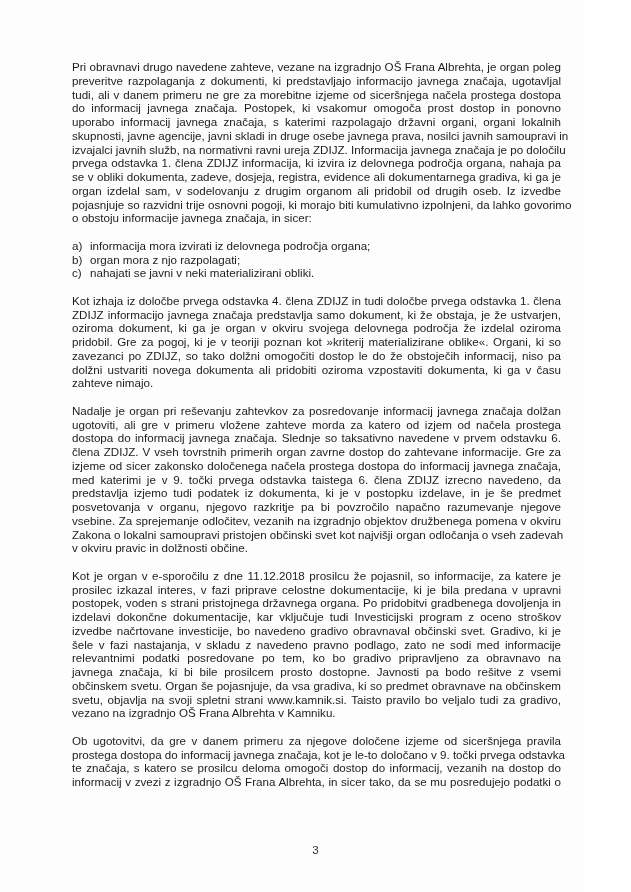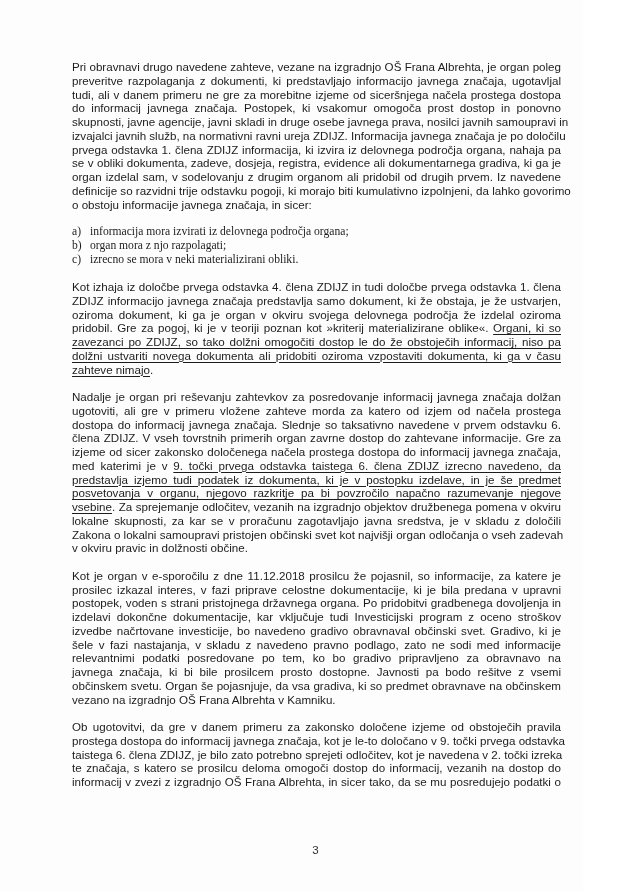--- a/index.html
+++ b/index.html
@@ -12,58 +12,59 @@
     position: absolute; left: 72px; top: 60px; width: 489px;
     font-family: "Liberation Sans", sans-serif;
     font-size: 11.6px; line-height: 13.75px; color: #1c1c1c;
   }
   .para { margin: 0 0 13.75px 0; }
   .line {
     display: block; white-space: nowrap; text-align: justify;
     text-align-last: justify; height: 13.75px; overflow: visible;
   }
   .line.last { text-align-last: left; }
-  .u { text-decoration: underline; text-underline-offset: 2px; text-decoration-thickness: 1px; }
-  .list { margin: 0 0 13.75px 0; padding: 0; list-style: none; font-family: Liberation Serif, serif; }
+  .u { text-underline-offset: 2px; text-decoration-thickness: 1px; }
+  .list { margin: 0 0 13.75px 0; padding: 0; list-style: none; }
   .list li { display: block; height: 13.75px; white-space: nowrap; }
   .list .mk { display: inline-block; width: 18px; }
   .pagenum {
     position: absolute; left: 0; width: 631px; top: 843px; text-align: center;
     font-family: "Liberation Sans", sans-serif; font-size: 11.6px; color: #333;
   }
 </style>
 </head>
 <body>
 
 <div class="page">
   <div class="content">
 
     <div class="para">
       <span class="line">Pri obravnavi drugo navedene zahteve, vezane na izgradnjo OŠ Frana Albrehta, je organ poleg</span>
       <span class="line">preveritve razpolaganja z dokumenti, ki predstavljajo informacijo javnega značaja, ugotavljal</span>
       <span class="line">tudi, ali v danem primeru ne gre za morebitne izjeme od siceršnjega načela prostega dostopa</span>
       <span class="line">do informacij javnega značaja. Postopek, ki vsakomur omogoča prost dostop in ponovno</span>
+      <span class="line">uporabo informacij javnega značaja, s katerimi razpolagajo državni organi, organi lokalnih</span>
       <span class="line">skupnosti, javne agencije, javni skladi in druge osebe javnega prava, nosilci javnih samoupravi in</span>
       <span class="line">izvajalci javnih služb, na normativni ravni ureja ZDIJZ. Informacija javnega značaja je po določilu</span>
       <span class="line">prvega odstavka 1. člena ZDIJZ informacija, ki izvira iz delovnega področja organa, nahaja pa</span>
       <span class="line">se v obliki dokumenta, zadeve, dosjeja, registra, evidence ali dokumentarnega gradiva, ki ga je</span>
-      <span class="line">organ izdelal sam, v sodelovanju z drugim organom ali pridobil od drugih prvem. Iz navedene</span>
-      <span class="line">definicije so razvidni trije odstavku pogoji, ki morajo biti kumulativno izpolnjeni, da lahko govorimo</span>
+      <span class="line">organ izdelal sam, v sodelovanju z drugim organom ali pridobil od drugih oseb. Iz izvedbe</span>
+      <span class="line">pojasnjuje so razvidni trije osnovni pogoji, ki morajo biti kumulativno izpolnjeni, da lahko govorimo</span>
       <span class="line last">o obstoju informacije javnega značaja, in sicer:</span>
     </div>
 
     <ul class="list">
       <li>
         <span class="mk">a)</span><span>informacija mora izvirati iz delovnega področja organa;</span>
       </li>
       <li>
         <span class="mk">b)</span><span>organ mora z njo razpolagati;</span>
       </li>
       <li>
-        <span class="mk">c)</span><span>izrecno se mora v neki materializirani obliki.</span>
+        <span class="mk">c)</span><span>nahajati se javni v neki materializirani obliki.</span>
       </li>
     </ul>
 
     <div class="para">
       <span class="line">Kot izhaja iz določbe prvega odstavka 4. člena ZDIJZ in tudi določbe prvega odstavka 1. člena</span>
       <span class="line">ZDIJZ informacijo javnega značaja predstavlja samo dokument, ki že obstaja, je že ustvarjen,</span>
       <span class="line">oziroma dokument, ki ga je organ v okviru svojega delovnega področja že izdelal oziroma</span>
       <span class="line"><span>pridobil. Gre za pogoj, ki je v teoriji poznan kot »kriterij materializirane oblike«. </span><span class="u">Organi, ki so</span></span>
       <span class="line u">zavezanci po ZDIJZ, so tako dolžni omogočiti dostop le do že obstoječih informacij, niso pa</span>
       <span class="line u">dolžni ustvariti novega dokumenta ali pridobiti oziroma vzpostaviti dokumenta, ki ga v času</span>
@@ -73,42 +74,41 @@
     <div class="para">
       <span class="line">Nadalje je organ pri reševanju zahtevkov za posredovanje informacij javnega značaja dolžan</span>
       <span class="line">ugotoviti, ali gre v primeru vložene zahteve morda za katero od izjem od načela prostega</span>
       <span class="line">dostopa do informacij javnega značaja. Slednje so taksativno navedene v prvem odstavku 6.</span>
       <span class="line">člena ZDIJZ. V vseh tovrstnih primerih  organ zavrne dostop do zahtevane informacije. Gre za</span>
       <span class="line">izjeme od sicer zakonsko določenega načela prostega dostopa do informacij javnega značaja,</span>
       <span class="line"><span>med katerimi je v </span><span class="u">9. točki prvega odstavka taistega 6. člena ZDIJZ izrecno navedeno, da</span></span>
       <span class="line u">predstavlja izjemo tudi podatek iz dokumenta, ki je v postopku izdelave, in je še predmet</span>
       <span class="line u">posvetovanja v organu, njegovo razkritje pa bi povzročilo napačno razumevanje njegove</span>
       <span class="line"><span class="u">vsebine</span><span>. Za sprejemanje odločitev, vezanih na izgradnjo objektov družbenega pomena v okviru</span></span>
-      <span class="line">lokalne skupnosti, za kar se v proračunu zagotavljajo javna sredstva, je v skladu z določili</span>
       <span class="line">Zakona o lokalni samoupravi pristojen občinski svet kot najvišji organ odločanja o vseh zadevah</span>
       <span class="line last">v okviru pravic in dolžnosti občine.</span>
     </div>
 
     <div class="para">
       <span class="line">Kot je organ v e-sporočilu z dne 11.12.2018 prosilcu že pojasnil, so informacije, za katere je</span>
       <span class="line">prosilec izkazal interes, v fazi priprave celostne dokumentacije, ki je bila predana v upravni</span>
       <span class="line">postopek, voden s strani pristojnega državnega organa. Po pridobitvi gradbenega dovoljenja in</span>
       <span class="line">izdelavi dokončne dokumentacije, kar vključuje tudi Investicijski program z oceno stroškov</span>
       <span class="line">izvedbe načrtovane investicije, bo navedeno gradivo obravnaval občinski svet. Gradivo, ki je</span>
       <span class="line">šele v fazi nastajanja, v skladu z navedeno pravno podlago, zato ne sodi med informacije</span>
       <span class="line">relevantnimi podatki posredovane po tem, ko bo gradivo pripravljeno za obravnavo na</span>
       <span class="line">javnega značaja, ki bi bile prosilcem prosto dostopne. Javnosti pa bodo rešitve z vsemi</span>
       <span class="line">občinskem svetu. Organ še pojasnjuje, da vsa gradiva, ki so predmet obravnave na občinskem</span>
+      <span class="line">svetu, objavlja na svoji spletni strani www.kamnik.si. Taisto pravilo bo veljalo tudi za gradivo,</span>
       <span class="line last">vezano na izgradnjo OŠ Frana Albrehta v Kamniku.</span>
     </div>
 
     <div class="para">
-      <span class="line">Ob ugotovitvi, da gre v danem primeru za zakonsko določene izjeme od obstoječih pravila</span>
+      <span class="line">Ob ugotovitvi, da gre v danem primeru za njegove določene izjeme od siceršnjega pravila</span>
       <span class="line">prostega dostopa do informacij javnega značaja, kot je le-to določano v 9. točki prvega odstavka</span>
-      <span class="line">taistega 6. člena  ZDIJZ, je bilo zato potrebno sprejeti odločitev, kot je navedena v 2. točki izreka</span>
       <span class="line">te značaja, s katero se prosilcu deloma omogoči dostop do informacij, vezanih na dostop do</span>
       <span class="line">informacij v zvezi z izgradnjo OŠ Frana Albrehta,  in sicer tako, da se mu posredujejo podatki o</span>
     </div>
 
   </div>
 
   <div class="pagenum">3</div>
 </div>
 
 </body></html>

